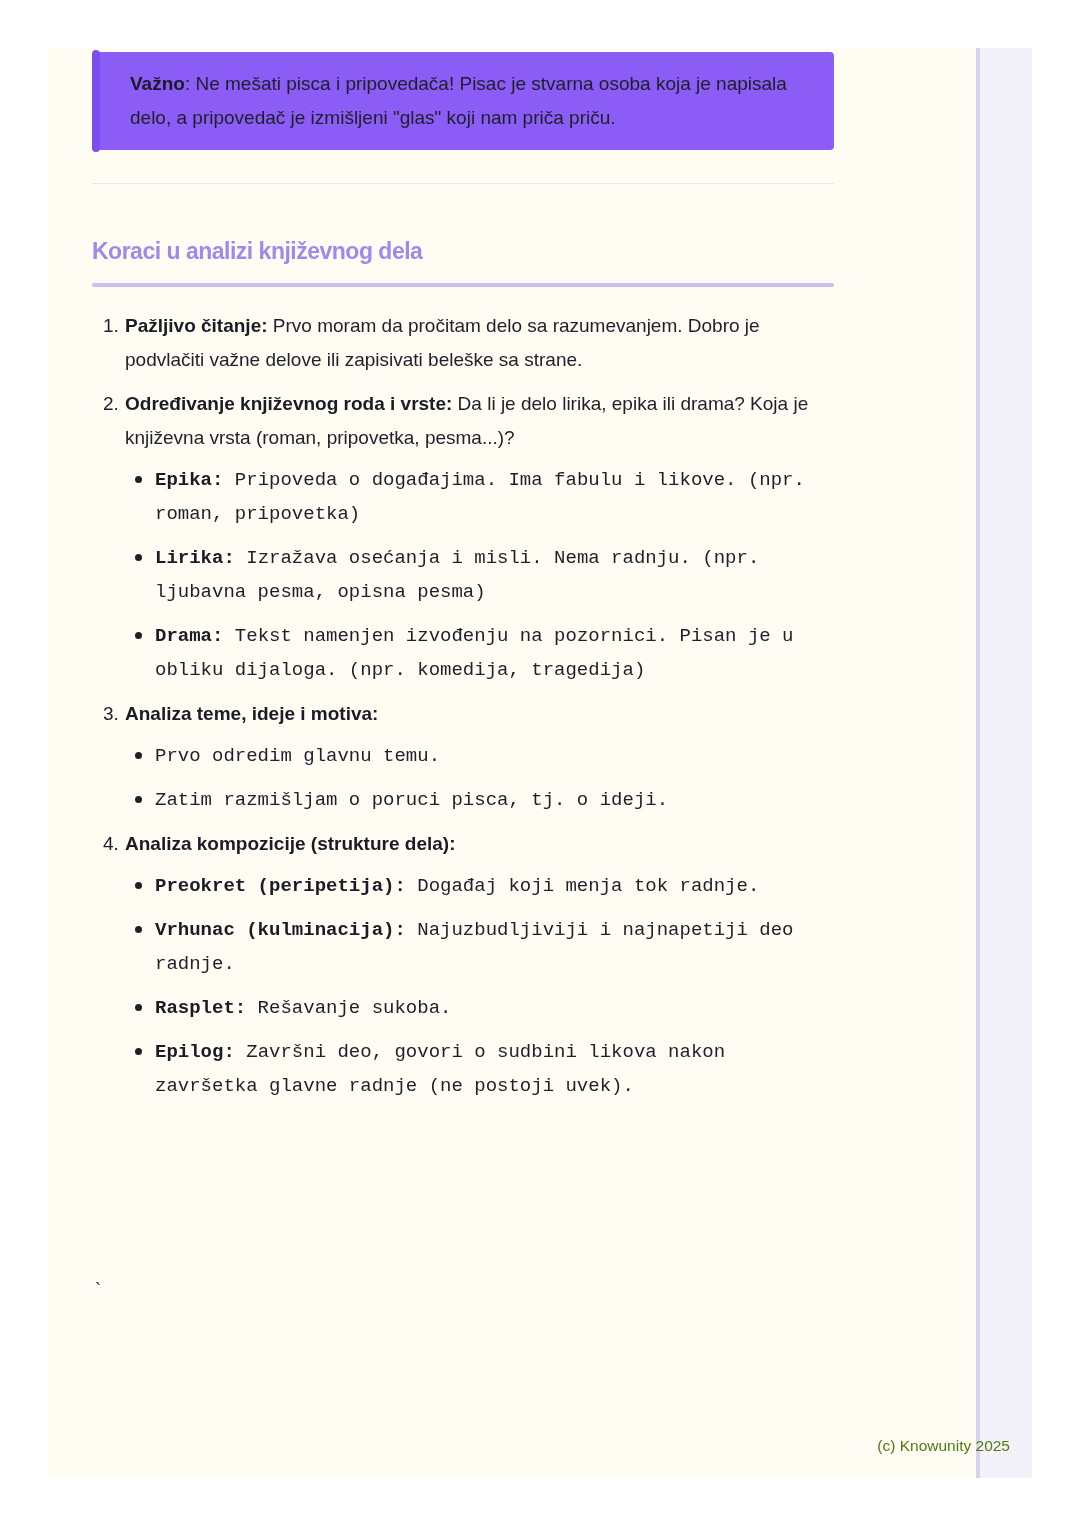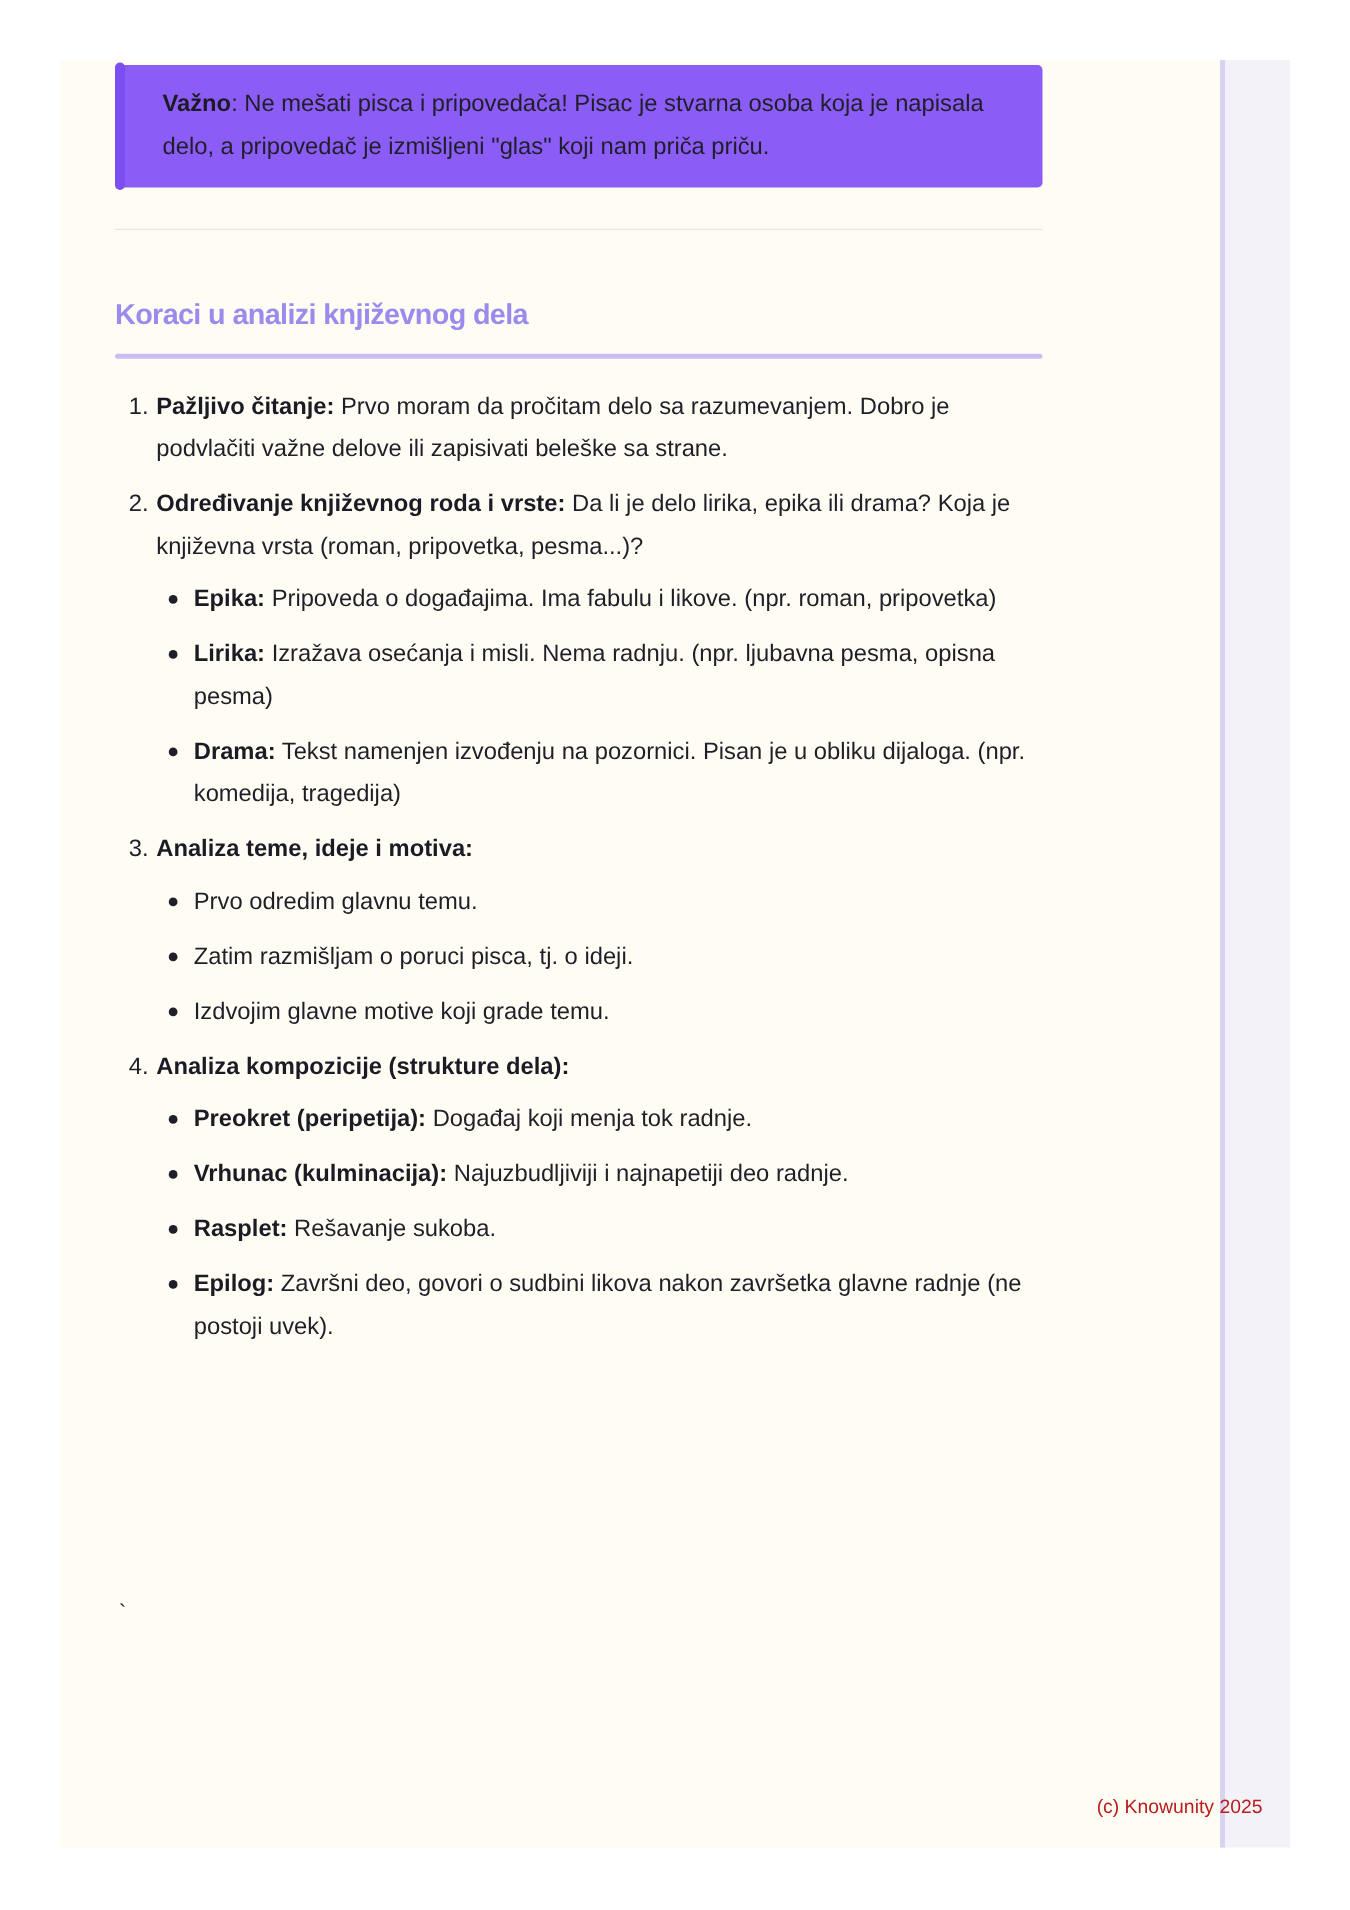--- a/index.html
+++ b/index.html
@@ -47,21 +47,21 @@
     color:#9a8bec;
   }
   .heading-underline{height:4px;background:#c9bff3;margin-top:11px;border-radius:2px;}
   .intro{margin:24px 0 0 0;}
   
   .steps{margin-top:22px;}
   .step{margin-bottom:10px;}
   .step-head{display:flex;}
   .step-num{flex:none;width:22px;margin-left:11px;}
   .step-body{flex:1;}
-  .bullets{margin-top:8px;}
+  .bullets{margin-top:8px;font-family:Liberation Mono, monospace;}
   .bullet{display:flex;margin-bottom:10px;}
   .dot{
     flex:none;width:7px;height:7px;border-radius:50%;
     background:#1f1f29;margin:13px 13px 0 43px;
   }
   .b-text{flex:1;}
   .stray{
     position:absolute;left:47px;top:1232px;
     font-size:18px;color:#1f1f29;
   }
@@ -70,21 +70,21 @@
     position:absolute;left:976px;top:48px;
     width:56px;height:1430px;
     box-sizing:border-box;
     background:#f4f2f9;
     border-left:4px solid #d9d3ef;
     z-index:2;
   }
   .footer{
     position:absolute;right:70px;top:1436px;
     font-size:15.5px;line-height:20px;
-    color:#b91c1c;
+    color:#4d7c0f;
     z-index:5;
   }
 </style>
 </head>
 <body>
 
 <div class="page">
   <div class="content">
 
     <div class="callout">
@@ -137,24 +137,20 @@
         </div>
         <div class="bullets">
           <div class="bullet">
             <span class="dot"></span>
             <span class="b-text"><strong></strong><span>Prvo odredim glavnu temu.</span></span>
           </div>
           <div class="bullet">
             <span class="dot"></span>
             <span class="b-text"><strong></strong><span>Zatim razmišljam o poruci pisca, tj. o ideji.</span></span>
           </div>
-          <div class="bullet">
-            <span class="dot"></span>
-            <span class="b-text"><strong></strong><span>Izdvojim glavne motive koji grade temu.</span></span>
-          </div>
         </div>
       </div>
 
       <div class="step">
         <div class="step-head">
           <span class="step-num">4.</span>
           <span class="step-body"><strong>Analiza kompozicije (strukture dela):</strong><span></span></span>
         </div>
         <div class="bullets">
           <div class="bullet">

